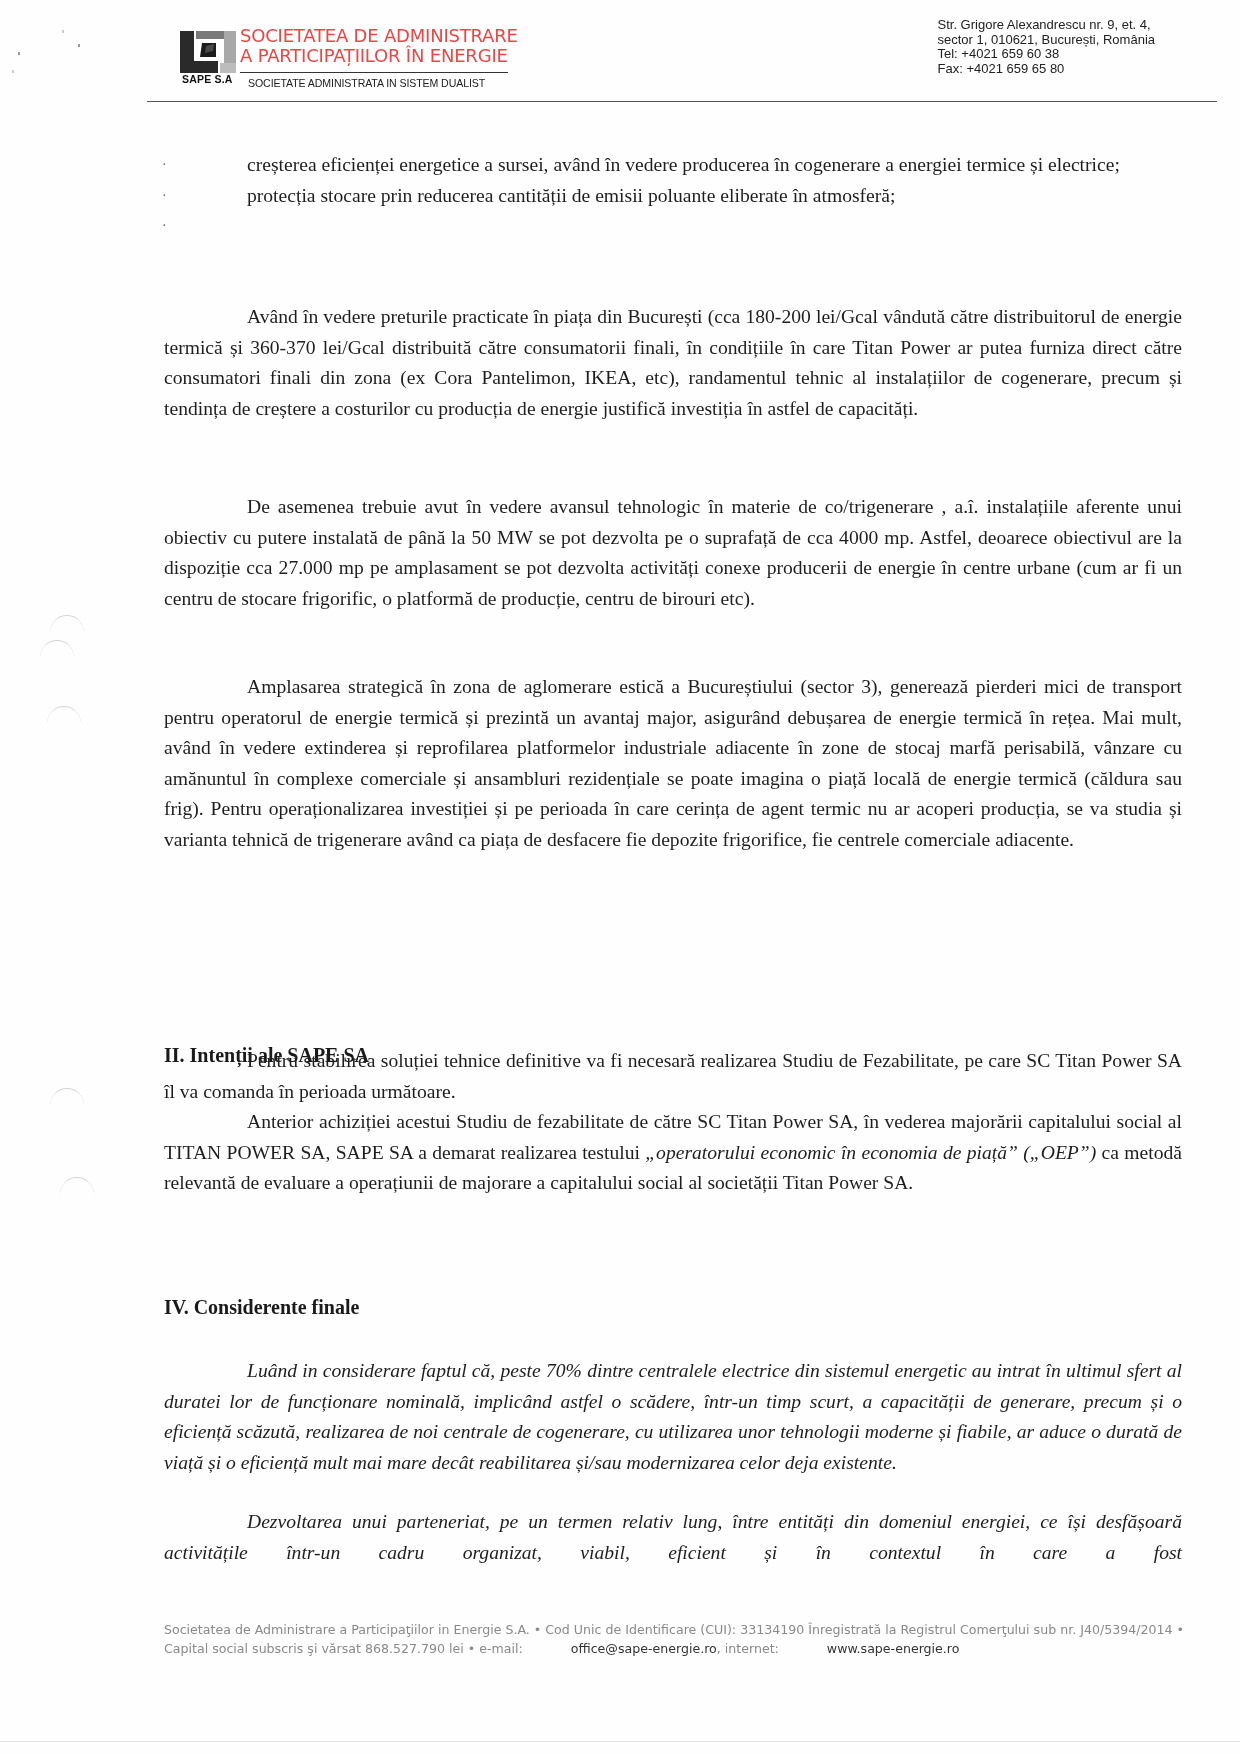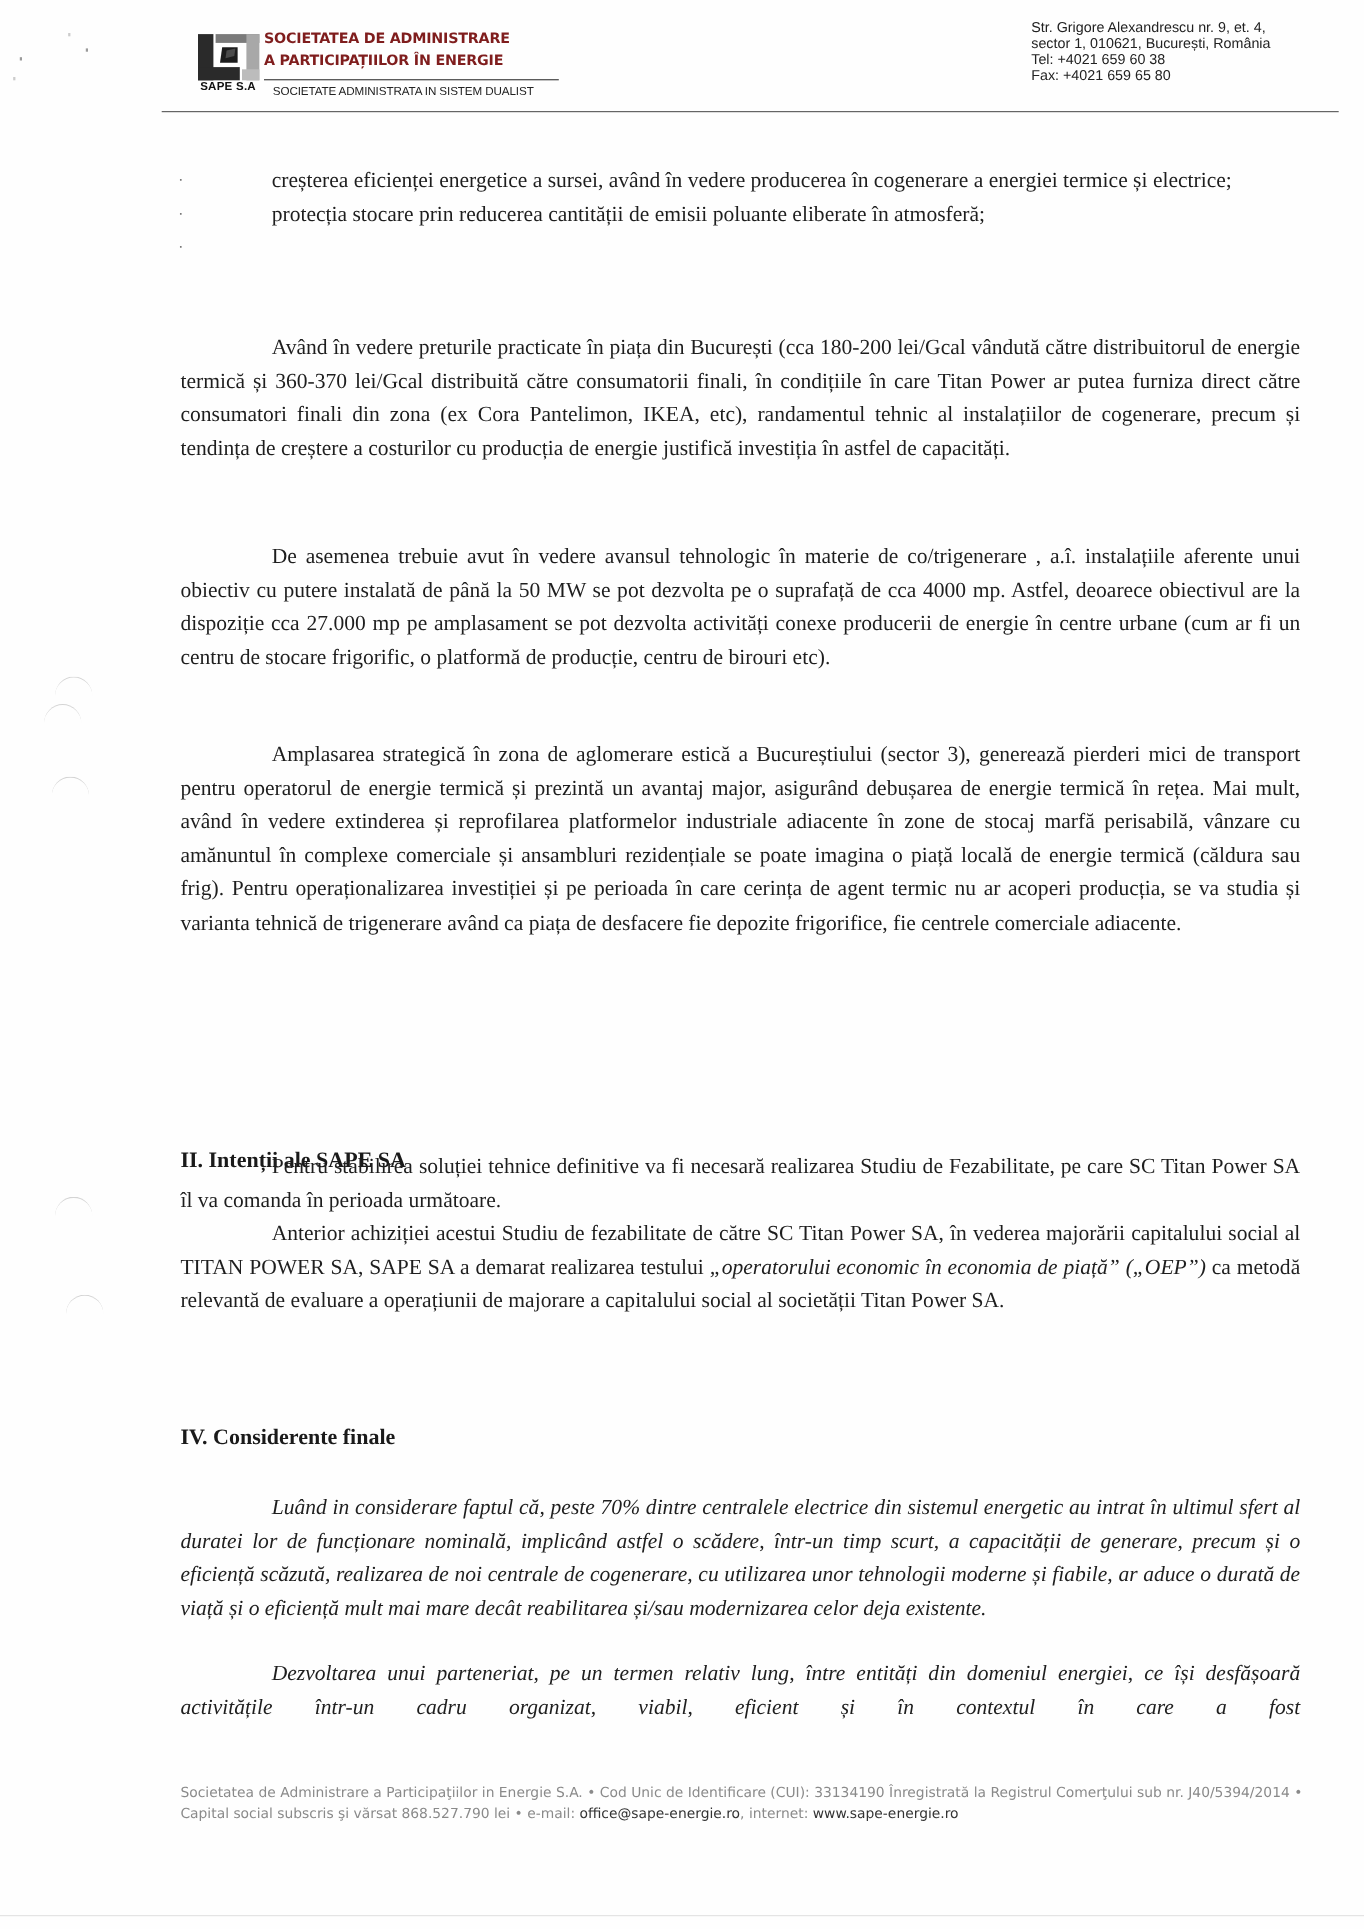--- a/index.html
+++ b/index.html
@@ -3,38 +3,38 @@
 <meta charset="utf-8">
 <style>
   html, body { margin: 0; padding: 0; background: #ffffff; }
   body { width: 1240px; height: 1754px; position: relative; overflow: hidden; color: #1c1c1c; }
   .page { position: absolute; left: 0; top: 0; width: 1240px; height: 1754px; background: #fefefe; }
 
   
   .logo-block { position: absolute; left: 180px; top: 26px; width: 330px; height: 70px; }
   .logo-mark { position: absolute; left: 0; top: 3px; width: 56px; height: 46px; }
   .logo-sape { position: absolute; left: 2px; top: 47px; font-family: "Liberation Sans", sans-serif; font-weight: bold; font-size: 10.5px; letter-spacing: 0.2px; color: #111; }
-  .company-name { position: absolute; left: 60px; top: 0; font-family: "DejaVu Sans", sans-serif; font-weight: bold; font-size: 13px; line-height: 19.5px; color: #7f1d1d; letter-spacing: -0.2px; white-space: nowrap; }
+  .company-name { position: absolute; left: 60px; top: 0; font-family: "DejaVu Sans", sans-serif; font-weight: normal; font-size: 18px; line-height: 19.5px; color: #ef4444; letter-spacing: -0.2px; white-space: nowrap; }
   .company-rule { position: absolute; left: 60px; top: 46px; width: 268px; border-top: 1.5px solid #333; }
   .company-sub { position: absolute; left: 68px; top: 51px; font-family: "Liberation Sans", sans-serif; font-size: 10.6px; color: #222; letter-spacing: -0.1px; white-space: nowrap; }
 
   .address { position: absolute; right: 85px; top: 18px; font-family: "Liberation Sans", sans-serif; font-size: 13px; line-height: 14.5px; color: #222; }
   .header-rule { position: absolute; left: 147px; top: 101px; width: 1070px; border-top: 1.5px solid #555; }
 
   
   .body-text { position: absolute; left: 164px; width: 1018px; font-family: "Liberation Serif", serif; font-size: 19.6px; line-height: 30.5px; color: #1e1e1e; text-align: justify; }
   .para { margin: 0; text-indent: 83px; }
   .bullet { position: relative; margin: 0; text-indent: 83px; }
   .bullet-dot { position: absolute; left: -2px; top: 0; text-indent: 0; color: #666; font-size: 14px; }
   .heading { position: absolute; left: 164px; font-family: "Liberation Serif", serif; font-weight: bold; font-size: 20px; color: #1a1a1a; }
   em.it { font-style: italic; }
 
   
   .footer { position: absolute; left: 164px; top: 1620px; width: 1020px; font-family: "DejaVu Sans", sans-serif; font-size: 12.6px; line-height: 19px; color: #8a8a8a; text-align: justify; }
-  .footer .dark { color: #333; }
+  .footer .dark { color: #333; margin-left: 44px; }
   .bottom-rule { position: absolute; left: 0; top: 1741px; width: 1240px; border-top: 1px solid #e2e2e2; }
 
   
   .punch { position: absolute; width: 34px; height: 34px; border-radius: 50%; border-top: 1.5px solid #d4d4d4; }
   .speck { position: absolute; width: 2px; height: 3px; background: #9a9a9a; }
 </style>
 </head>
 <body>
 
 <div class="page">

